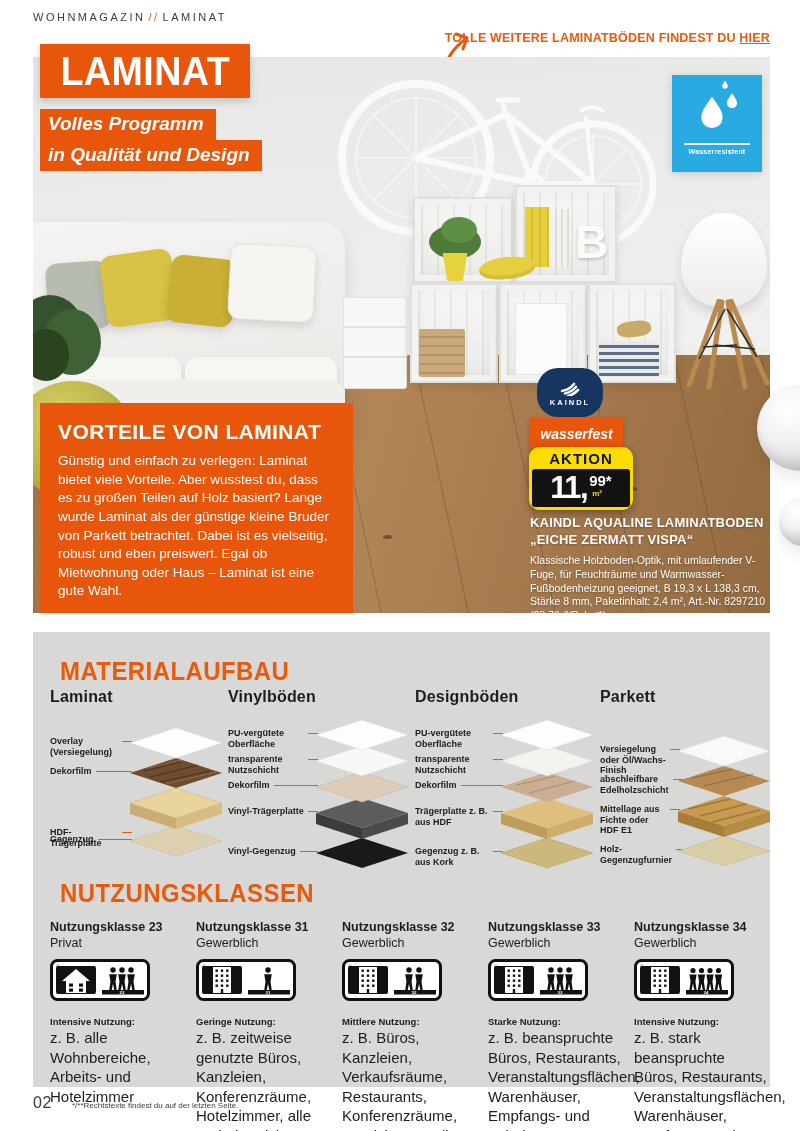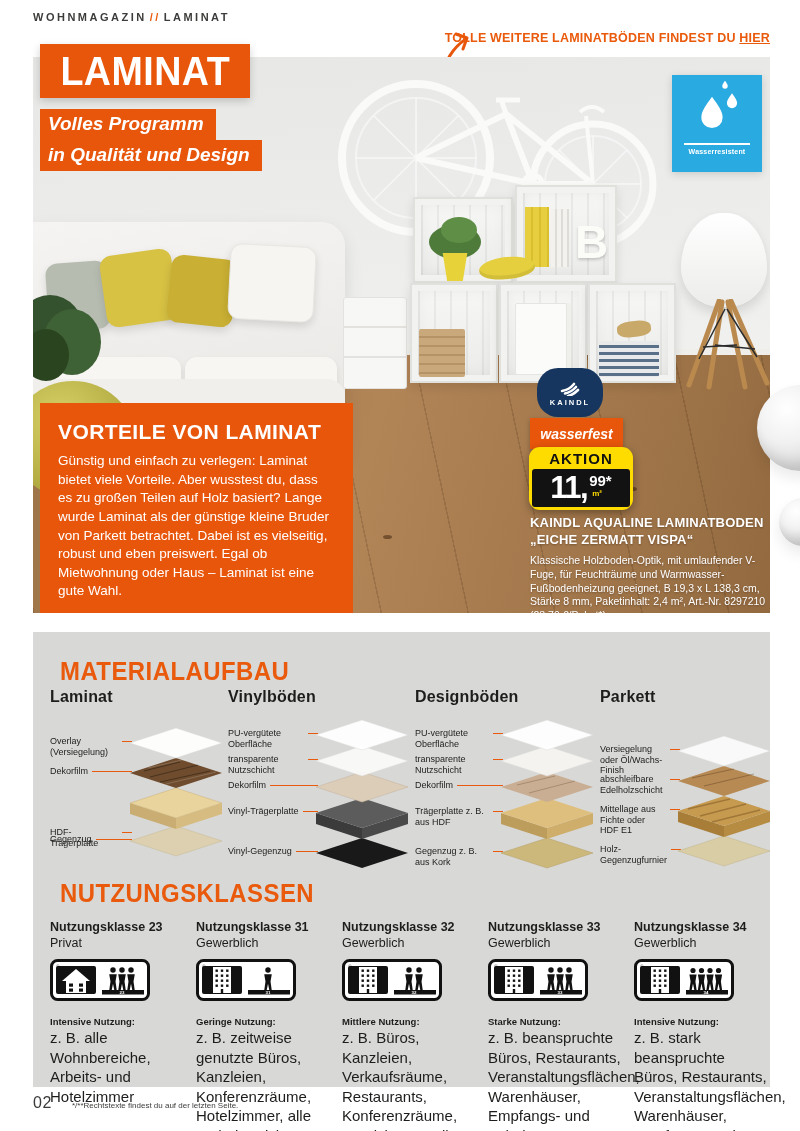--- a/index.html
+++ b/index.html
@@ -6,21 +6,21 @@
     --orange:#e8560c; --orange-t:#ea5a0c; --panel:#d8d8d7; --ink:#1d1d1b;
     --blue:#29abe2; --yellow:#ffdc00; --navy:#16365f;
   }
   *{margin:0;padding:0;box-sizing:border-box;}
   html,body{background:#fff;}
   body{font-family:"Liberation Sans",sans-serif;color:var(--ink);}
   .page{position:relative;width:800px;height:1131px;background:#fff;overflow:hidden;margin:0 auto;}
   .abs{position:absolute;}
 
   
-  .breadcrumb{left:33px;top:11px;font-size:11px;font-weight:700;letter-spacing:2.5px;color:#3c3c3b;}
+  .breadcrumb{left:33px;top:11px;font-size:11px;font-weight:400;letter-spacing:2.5px;color:#3c3c3b;}
   .breadcrumb .sep{color:var(--orange-t);margin:0 3px;}
   .teaser{right:30px;top:31px;font-size:12.5px;font-weight:700;color:var(--orange-t);letter-spacing:.2px;}
   .teaser a{color:var(--orange-t);text-decoration:underline;cursor:pointer;}
   .teaser-arrow{left:432px;top:28px;width:42px;height:56px;}
 
   
   .hero{left:33px;top:57px;width:737px;height:556px;background:linear-gradient(175deg,#e7e7e6 0%,#f0f0ef 55%,#f4f3f1 100%);overflow:hidden;}
   .floor{left:0;top:298px;width:737px;height:258px;background:linear-gradient(104deg,#9c7348 0%,#b28557 45%,#936a40 100%);}
   .floor:after{content:"";position:absolute;inset:0;background:repeating-linear-gradient(78deg,rgba(50,28,8,.16) 0 1.5px,transparent 1.5px 85px);}
   .skirting{left:0;top:292px;width:737px;height:9px;background:#efeeea;}
@@ -78,21 +78,21 @@
 
   
   .panel{left:33px;top:632px;width:737px;height:455px;background:var(--panel);}
   .sec-title{color:var(--orange-t);font-size:26px;font-weight:700;letter-spacing:.5px;transform:scaleX(.92);transform-origin:0 50%;display:inline-block;}
 
   .mcol{position:absolute;top:56px;height:250px;}
   .mcol h4{font-size:16px;font-weight:800;letter-spacing:.2px;}
   .mdiag{position:relative;margin-top:12px;height:168px;}
   .mdiag svg{position:absolute;right:0;top:0;}
   .mlabel{position:absolute;left:0;display:flex;align-items:flex-start;width:calc(100% - 90px);}
-  .mlabel span{font-size:9px;line-height:1.18;font-weight:400;}
+  .mlabel span{font-size:9px;line-height:1.18;font-weight:700;}
   .mlabel i{flex:1;min-width:10px;border-top:1px solid var(--orange-t);margin:5px 0 0 4px;}
 
   .nk-row{position:absolute;left:17px;top:288px;width:720px;display:flex;gap:10px;}
   .nk-card{width:136px;}
   .nk-card .t{font-size:12.5px;font-weight:800;line-height:1.2;}
   .nk-card .ty{font-size:12.5px;margin:1px 0 9px;}
   .nk-card .use{font-size:9.5px;font-weight:700;margin-top:11px;}
   .nk-card .d{font-size:15px;line-height:1.3;margin-top:1px;}
 
   .ball{border-radius:50%;z-index:1;background:radial-gradient(circle at 35% 28%,#ffffff 0%,#f1f1f1 40%,#d8d8d8 72%,#cccccc 100%);

